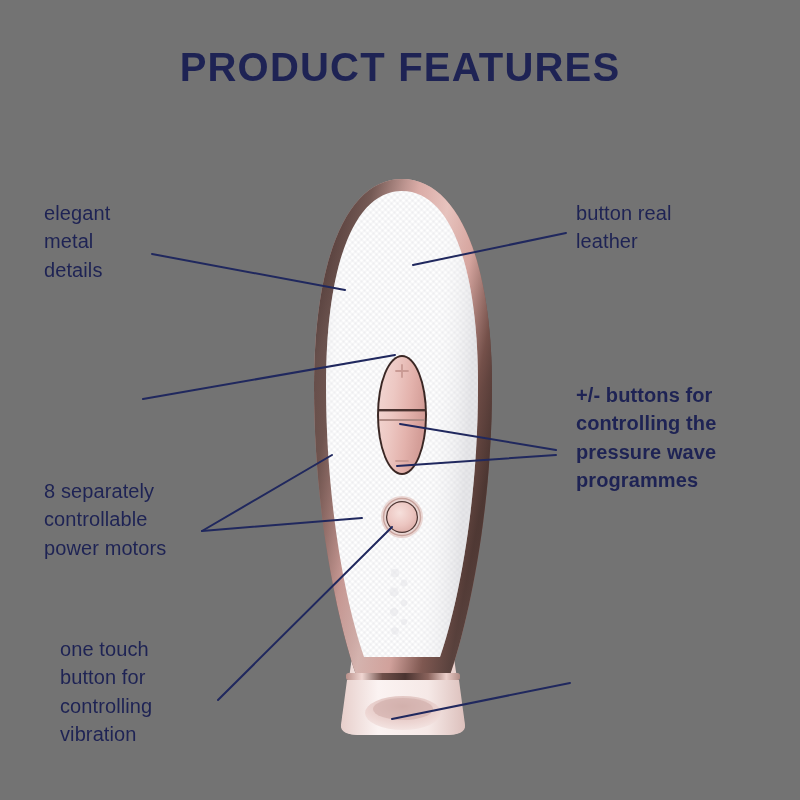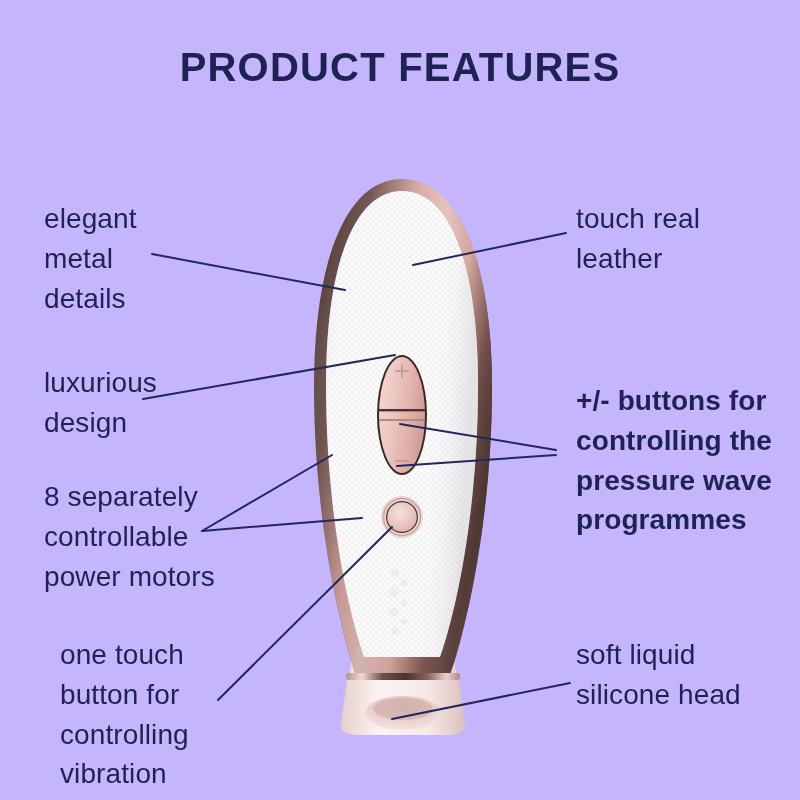--- a/index.html
+++ b/index.html
@@ -13,42 +13,42 @@
     height: 800px;
     overflow: hidden;
     font-family: "Liberation Sans", sans-serif;
     color: #1e2354;
     position: relative;
   }
   #stage {
     position: relative;
     width: 800px;
     height: 800px;
-    background: #c4b5fd;
+    background: #737373;
   }
 
   
   .page-title {
     position: absolute;
     left: 0;
     top: 46px;
     width: 800px;
     text-align: center;
     font-size: 40px;
     font-weight: 700;
     letter-spacing: 1.2px;
     color: #1e2354;
     line-height: 1.05;
     white-space: nowrap;
   }
 
   
   .feature-label {
     position: absolute;
-    font-size: 28px;
+    font-size: 20px;
     font-weight: 400;
     line-height: 1.42;
     color: #1e2354;
     letter-spacing: 0.1px;
     white-space: pre-line;
   }
   .label-left  { text-align: left; }
   .label-right { text-align: left; }
 
   .lbl-elegant-metal-details { left: 44px;  top: 199px; width: 190px; }
@@ -284,36 +284,32 @@
     <polyline points="556,450 400,424"></polyline>
     <polyline points="556,455 397,466"></polyline>
 
     <line x1="570" y1="683" x2="392" y2="719"></line>
   </svg>
 
   <div class="feature-label label-left lbl-elegant-metal-details">elegant
 metal
 details</div>
 
-  <div class="feature-label label-left lbl-luxurious-design">luxurious
-design</div>
 
   <div class="feature-label label-left lbl-power-motors">8 separately
 controllable
 power motors</div>
 
   <div class="feature-label label-left lbl-one-touch">one touch
 button for
 controlling
 vibration</div>
 
-  <div class="feature-label label-right lbl-finest-leather">touch real
+  <div class="feature-label label-right lbl-finest-leather">button real
 leather</div>
 
   <div class="feature-label label-right lbl-pressure-wave">+/- buttons for
 controlling the
 pressure wave
 programmes</div>
 
-  <div class="feature-label label-right lbl-silicone-head">soft liquid
-silicone head</div>
 
 </div>
 
 </body></html>

